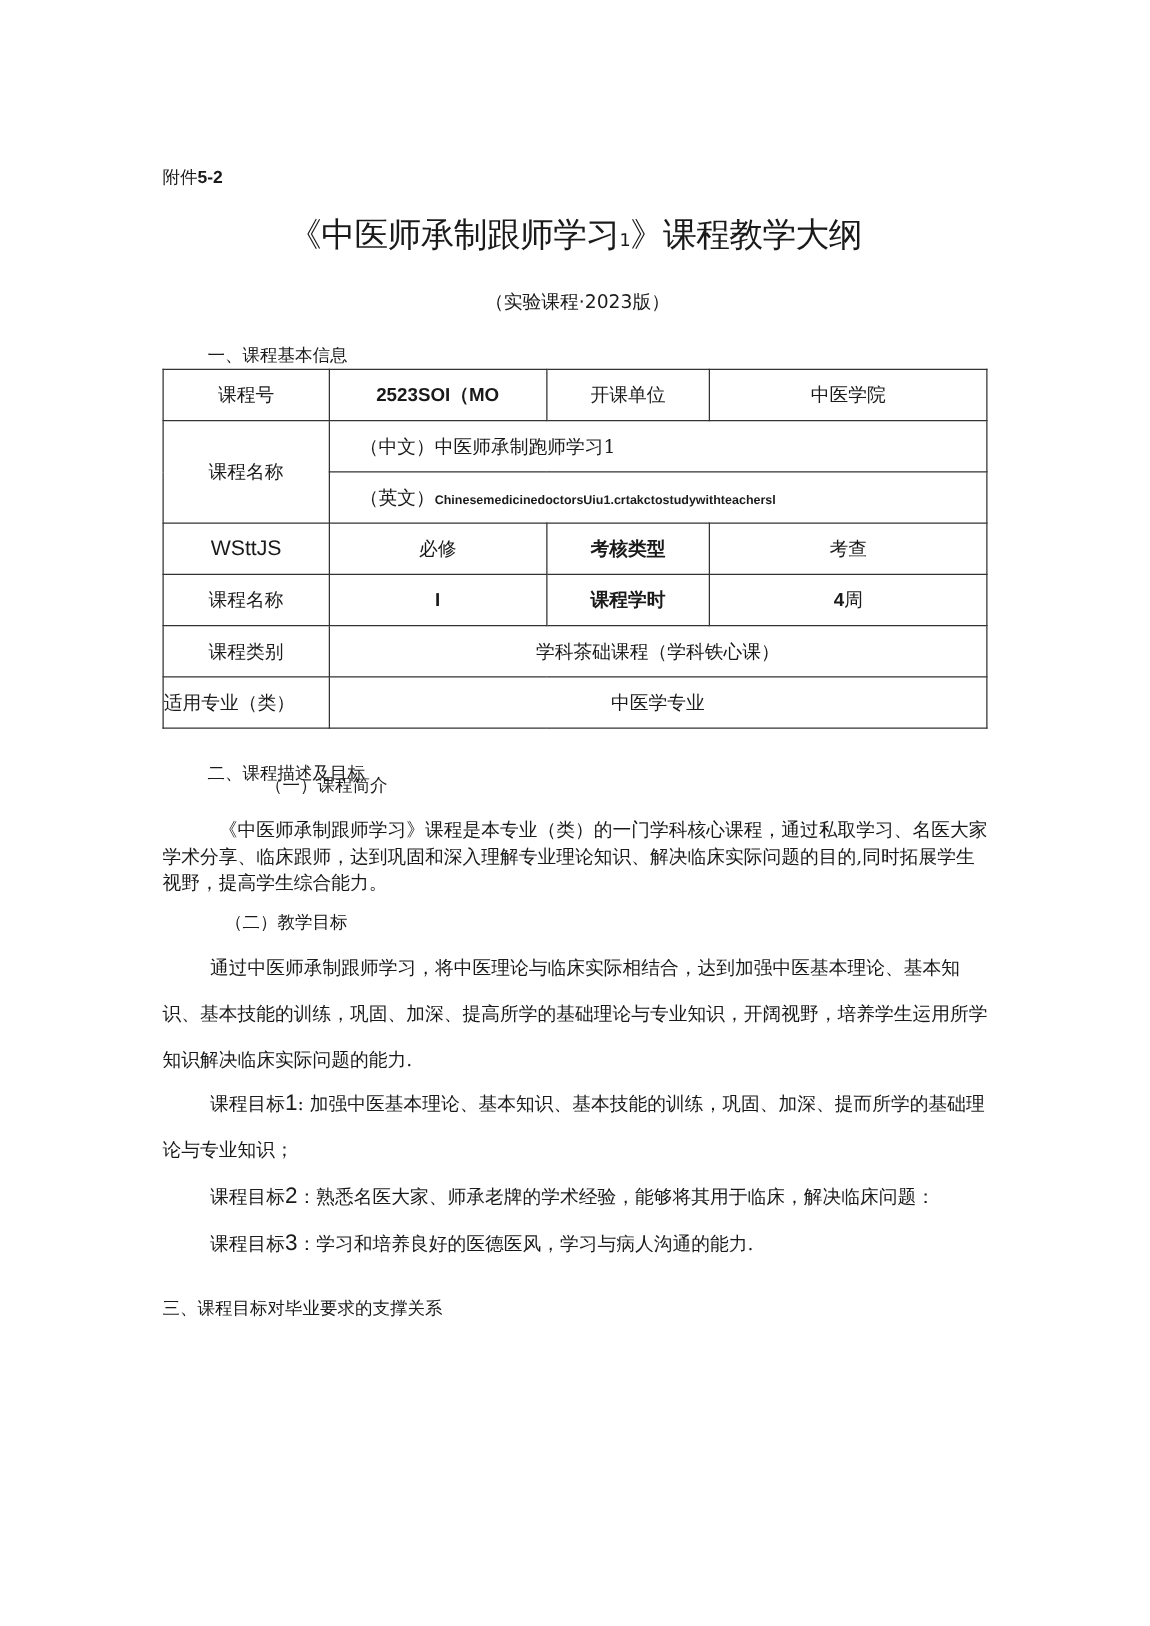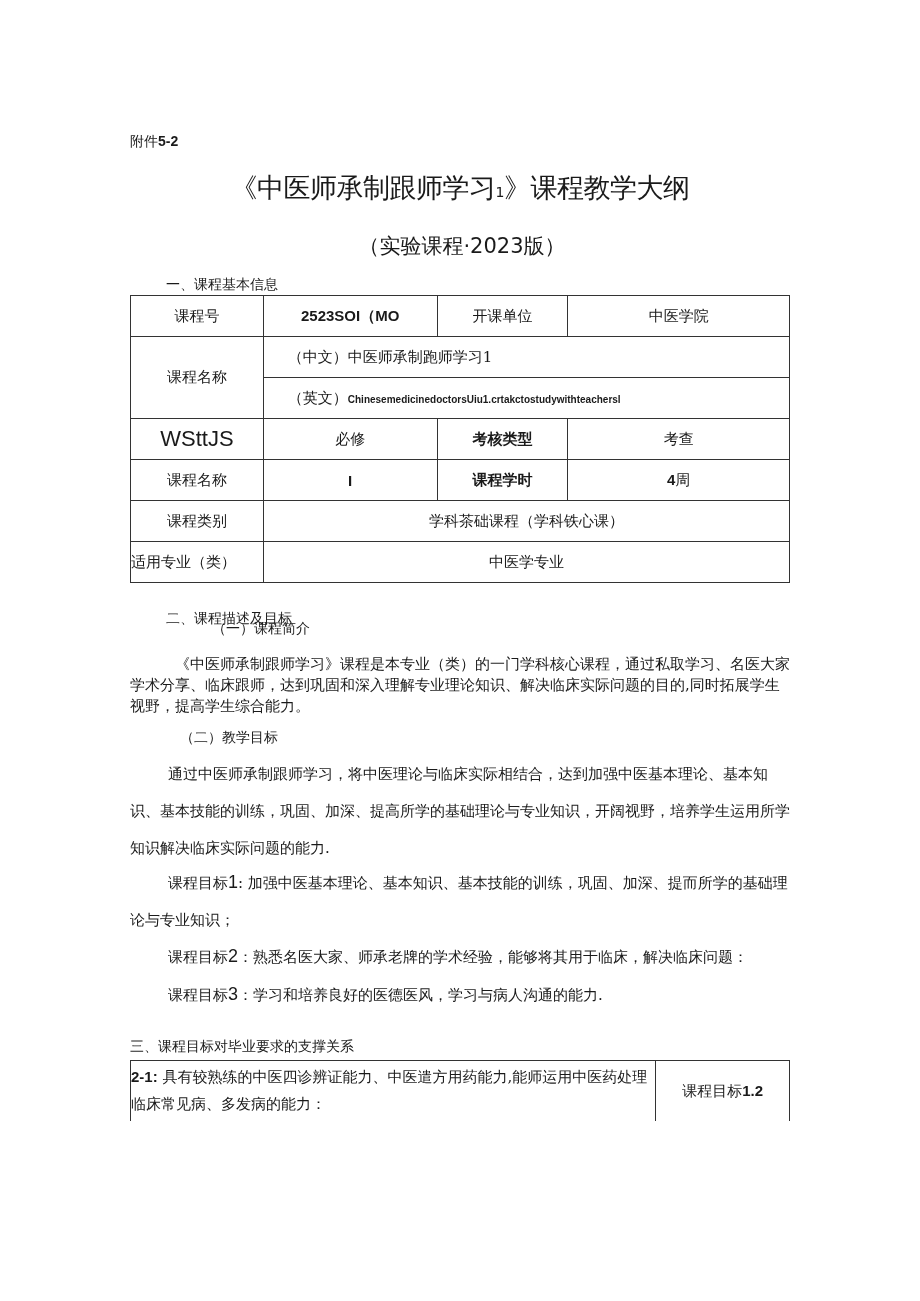--- a/index.html
+++ b/index.html
@@ -4,21 +4,21 @@
 <style>
   html, body { margin: 0; padding: 0; background: #ffffff; }
   body { width: 920px; height: 1301px; position: relative; overflow: hidden;
          font-family: "DejaVu Serif", "Liberation Serif", serif; color: #1a1a1a; }
   .abs { position: absolute; }
   .attach { left: 130px; top: 133px; font-size: 14px; }
   .attach b { font-family: "Liberation Sans", sans-serif; font-weight: bold; margin-top: 44px; }
   .title { left: 0; width: 920px; top: 170px; text-align: center; font-size: 27px;
            font-family: "DejaVu Sans", "Liberation Sans", sans-serif; letter-spacing: -0.5px; }
   .title .sub1 { font-size: 14px; }
-  .subtitle { left: 0; width: 872px; top: 232px; text-align: center; font-size: 21px;
+  .subtitle { left: 0; width: 872px; top: 232px; text-align: center; font-size: 15px;
               font-family: "DejaVu Sans", "Liberation Sans", sans-serif; padding-left: 52px; box-sizing: border-box; }
   .h { font-size: 14px; }
   table.info { position: absolute; left: 130px; top: 295px; width: 660px; border-collapse: collapse; }
   table.info td { border: 1px solid #333; text-align: center; font-size: 15px; height: 40px; padding: 0; }
   table.info td.l { text-align: left; padding-left: 24px; }
   .bold { font-family: "Liberation Sans", sans-serif; font-weight: bold; }
   .sans { font-family: "Liberation Sans", sans-serif; }
   .para { font-size: 15px; line-height: 21px; width: 660px; left: 130px; }
   .para2 { font-size: 15px; line-height: 37px; width: 660px; left: 130px; }
   table.support { position: absolute; left: 130px; top: 1060px; width: 660px; border-collapse: collapse; }
@@ -52,21 +52,21 @@
     <td>中医学院</td>
   </tr>
   <tr>
     <td rowspan="2">课程名称</td>
     <td colspan="3" class="l">（中文）中医师承制跑师学习1</td>
   </tr>
   <tr>
     <td colspan="3" class="l"><span>（英文）</span><span class="bold" style="font-size:10px">ChinesemedicinedoctorsUiu1.crtakctostudywithteachersl</span></td>
   </tr>
   <tr>
-    <td class="sans" style="font-size:22px">WSttJS</td>
+    <td class="sans" style="font-size:17px">WSttJS</td>
     <td>必修</td>
     <td class="bold">考核类型</td>
     <td>考查</td>
   </tr>
   <tr>
     <td>课程名称</td>
     <td class="bold">I</td>
     <td class="bold">课程学时</td>
     <td><span class="bold">4</span><span>周</span></td>
   </tr>
@@ -97,18 +97,14 @@
 <div class="abs para2" style="top:976px; text-indent:38px;"><span>课程目标</span><span class="sans" style="font-size:18px">3</span><span>：学习和培养良好的医德医风，学习与病人沟通的能力.</span></div>
 
 <div class="abs h" style="left:130px; top:1038px;">三、课程目标对毕业要求的支撑关系</div>
 
 <table class="support">
   <colgroup>
       <col style="width:526px">
       <col style="width:134px">
     </colgroup>
   <tbody>
-  <tr class="rw">
-    <td style="line-height:27px; vertical-align:top; padding-top:2px"><span class="bold">2-1:</span><span> 具有较熟练的中医四诊辨证能力、中医遣方用药能力,能师运用中医药处理临床常见病、多发病的能力：</span></td>
-    <td style="text-align:center"><span>课程目标</span><span class="bold">1.2</span></td>
-  </tr>
 </tbody>
   </table>
 
 </body></html>

